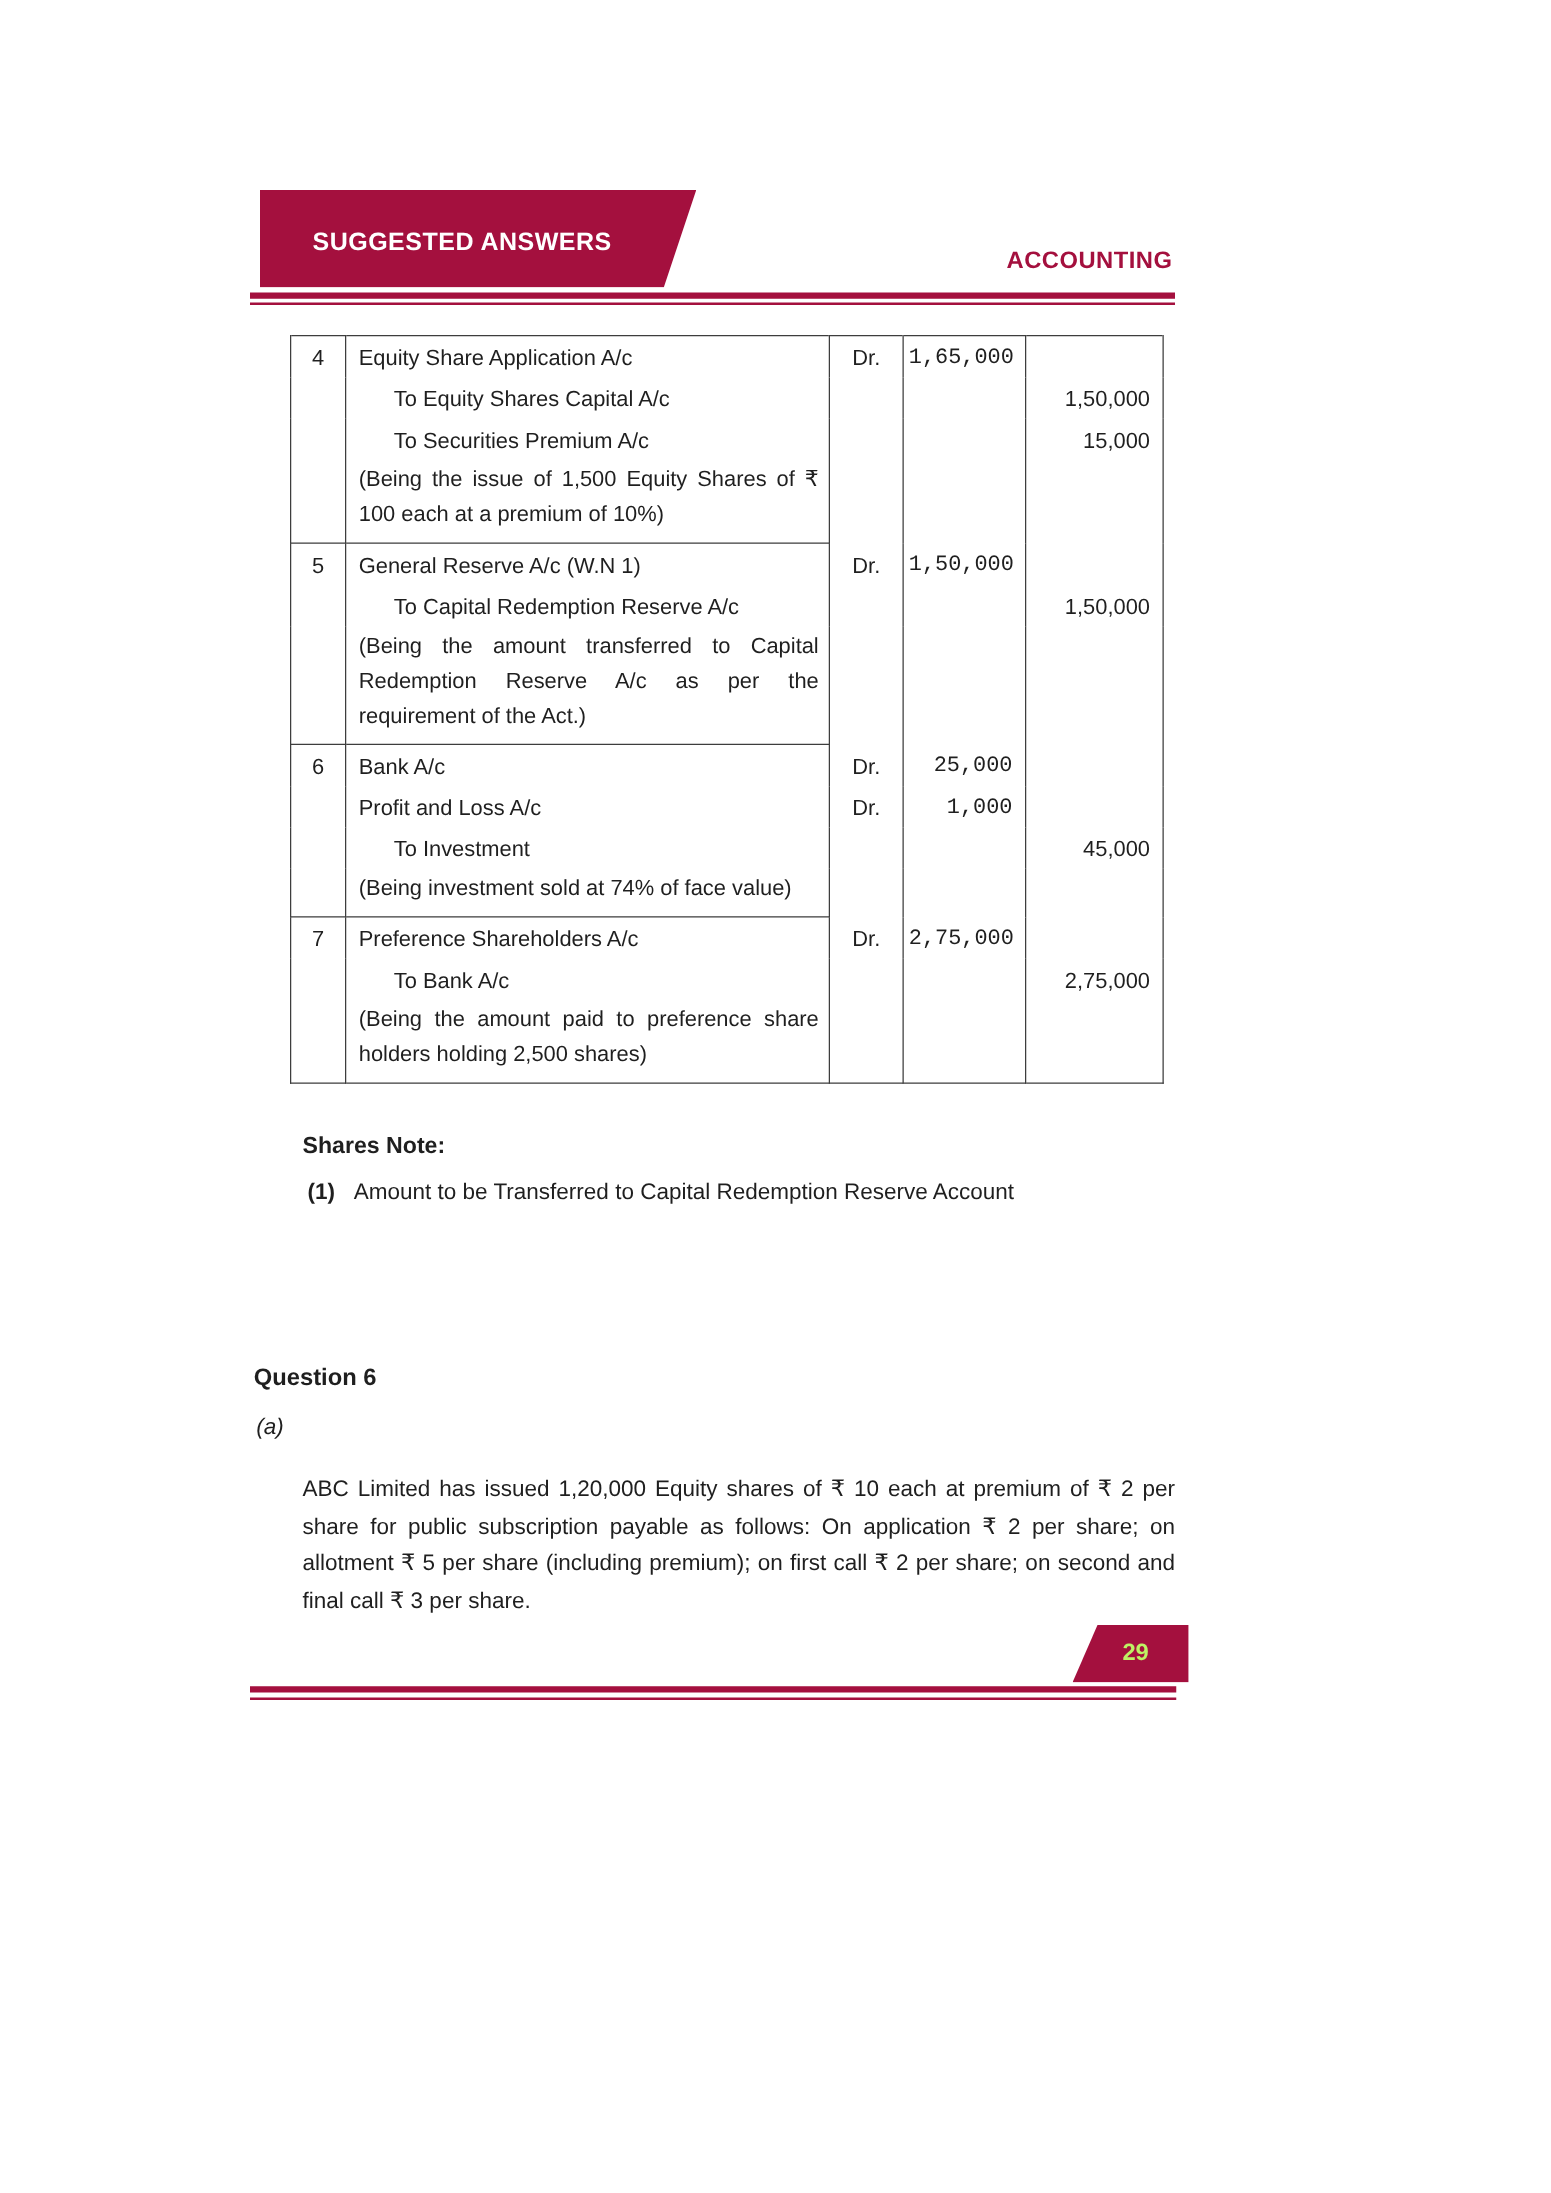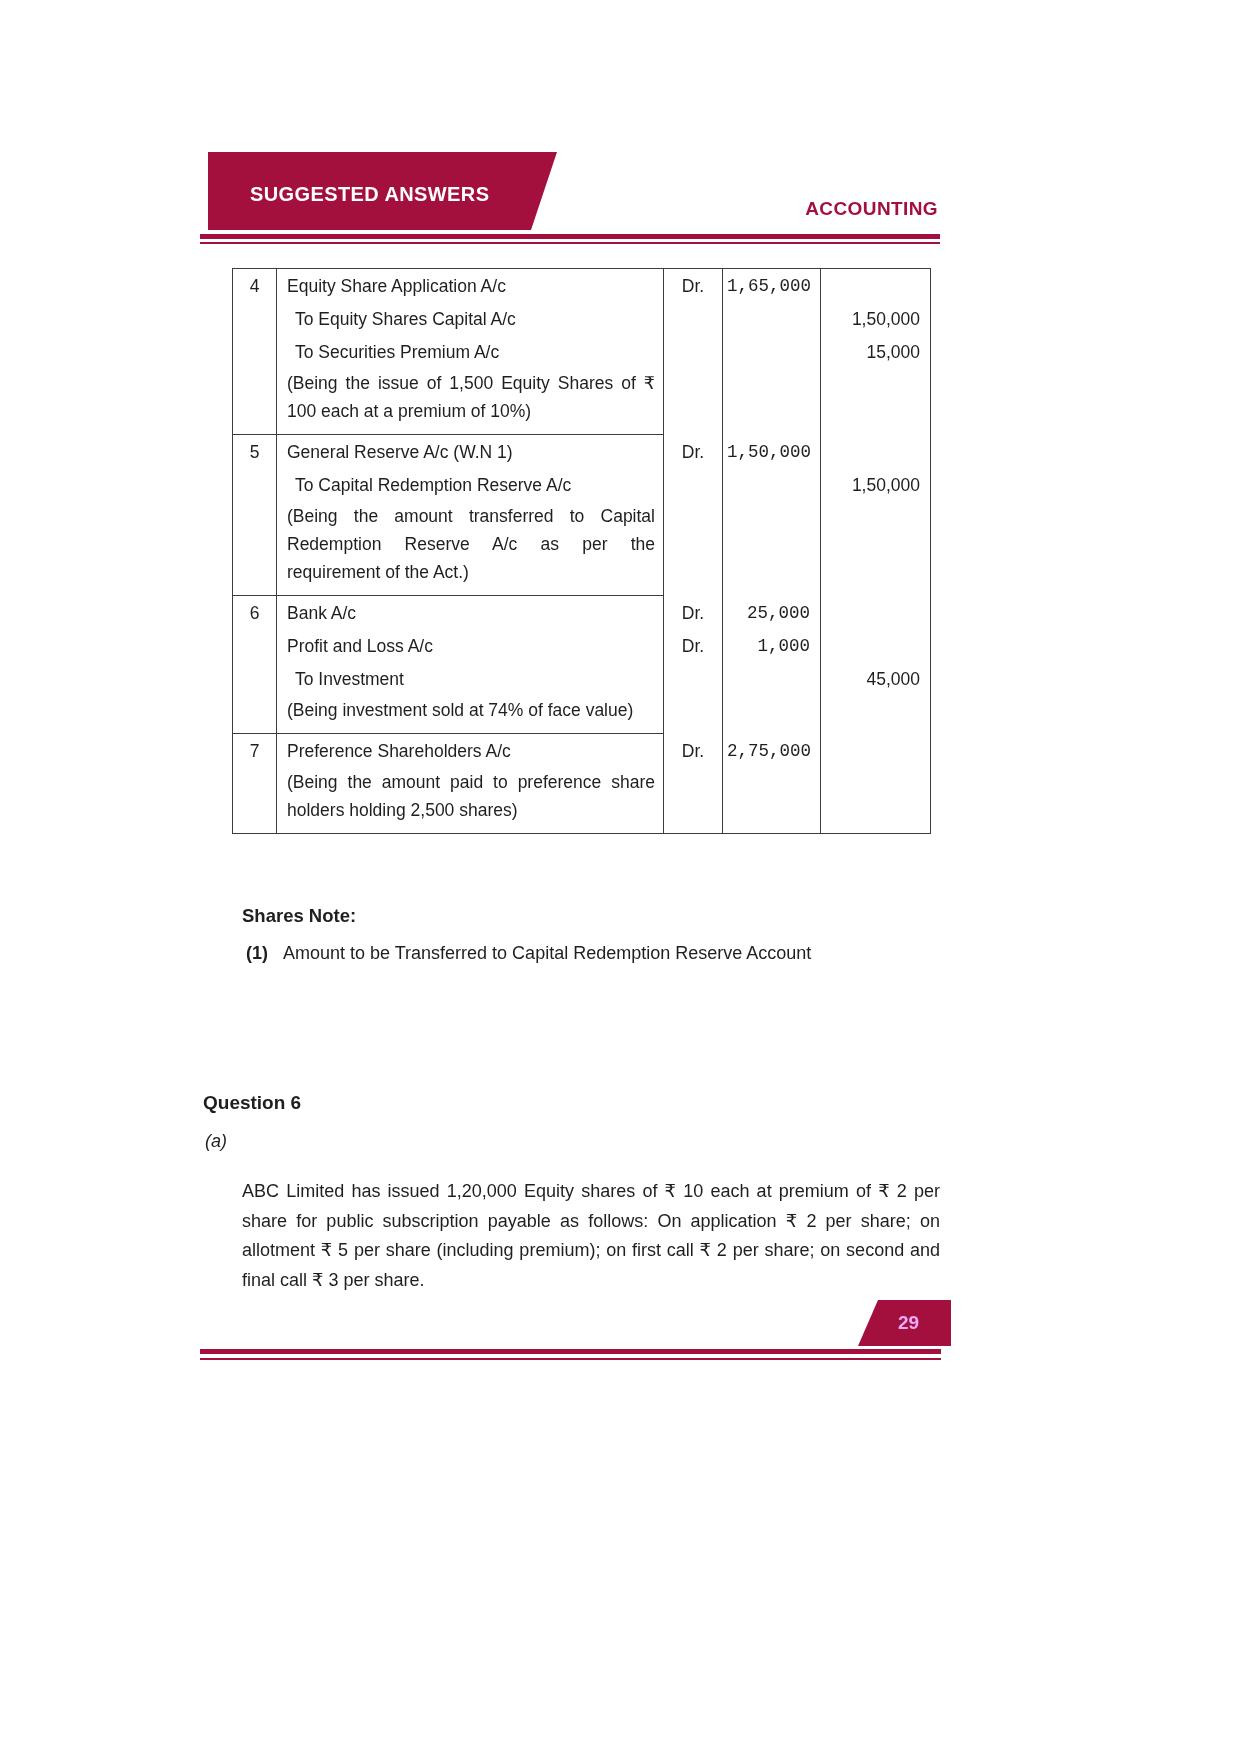--- a/index.html
+++ b/index.html
@@ -56,21 +56,21 @@
   table.journal td { vertical-align: top; line-height: 24px; }
   td.col-num {
     border-left: 1.5px solid var(--border);
     border-right: 1.5px solid var(--border);
     text-align: center; padding: 5px 2px 4px 2px;
   }
   td.col-part { border-right: 1.5px solid var(--border); padding: 5px 8px 4px 10px; }
   td.col-dr   { border-right: 1.5px solid var(--border); text-align: center; padding: 5px 6px 4px 6px; }
   td.col-debit  { border-right: 1.5px solid var(--border); text-align: right; padding: 5px 10px 4px 4px; font-family: Liberation Mono, monospace; }
   td.col-credit { border-right: 1.5px solid var(--border); text-align: right; padding: 5px 10px 4px 4px; }
-  tr.line-to td.col-part { padding-left: 18px; }
+  tr.line-to td.col-part { padding-left: 38px; }
   tr.line-narration td.col-part {
     text-align: justify; text-justify: inter-word;
     line-height: 28px; padding: 1px 8px 9px 10px;
   }
   tr.entry-end td.col-num, tr.entry-end td.col-part { border-bottom: 1.5px solid var(--border); }
   tr.table-end td { border-bottom: 1.5px solid var(--border); }
 
   
   .wn-title { position: absolute; left: 242px; top: 905px; font-weight: bold; font-size: 18.5px; }
   .wn-item  { position: absolute; left: 246px; top: 943px; width: 690px; font-size: 18px; display: flex; }
@@ -93,21 +93,21 @@
 
   
   .page-num-box {
     position: absolute; left: 858px; top: 1300px;
     width: 93px; height: 46px;
     background: var(--accent);
     clip-path: polygon(20px 0, 100% 0, 100% 100%, 0 100%);
     display: flex; align-items: center; justify-content: center;
     padding-left: 8px;
   }
-  .page-num-box span { color: #f0abfc; font-weight: bold; font-size: 19px; }
+  .page-num-box span { color: #bef264; font-weight: bold; font-size: 19px; }
   .rule.footer-thick { left: 200px; top: 1349px; width: 741px; height: 5px; }
   .rule.footer-thin  { left: 200px; top: 1358px; width: 741px; height: 2px; }
 </style>
 </head>
 <body>
 
 <div class="page" style="--accent: #A4103E; --text: #1F1F1F; --border: #3D3D3D;">
 
   <div class="banner">
     <span>SUGGESTED ANSWERS</span>
@@ -202,20 +202,27 @@
           <td class="col-debit"></td>
           <td class="col-credit"></td>
         </tr>
         <tr class="line-main">
           <td class="col-num">7</td>
           <td class="col-part">Preference Shareholders A/c</td>
           <td class="col-dr">Dr.</td>
           <td class="col-debit">2,75,000</td>
           <td class="col-credit"></td>
         </tr>
+        <tr class="line-to">
+          <td class="col-num"></td>
+          <td class="col-part">To Bank A/c</td>
+          <td class="col-dr"></td>
+          <td class="col-debit"></td>
+          <td class="col-credit">2,75,000</td>
+        </tr>
         <tr class="line-narration entry-end table-end">
           <td class="col-num"></td>
           <td class="col-part">(Being the amount paid to preference share holders holding 2,500 shares)</td>
           <td class="col-dr"></td>
           <td class="col-debit"></td>
           <td class="col-credit"></td>
         </tr>
       </tbody>
   </table>
 

